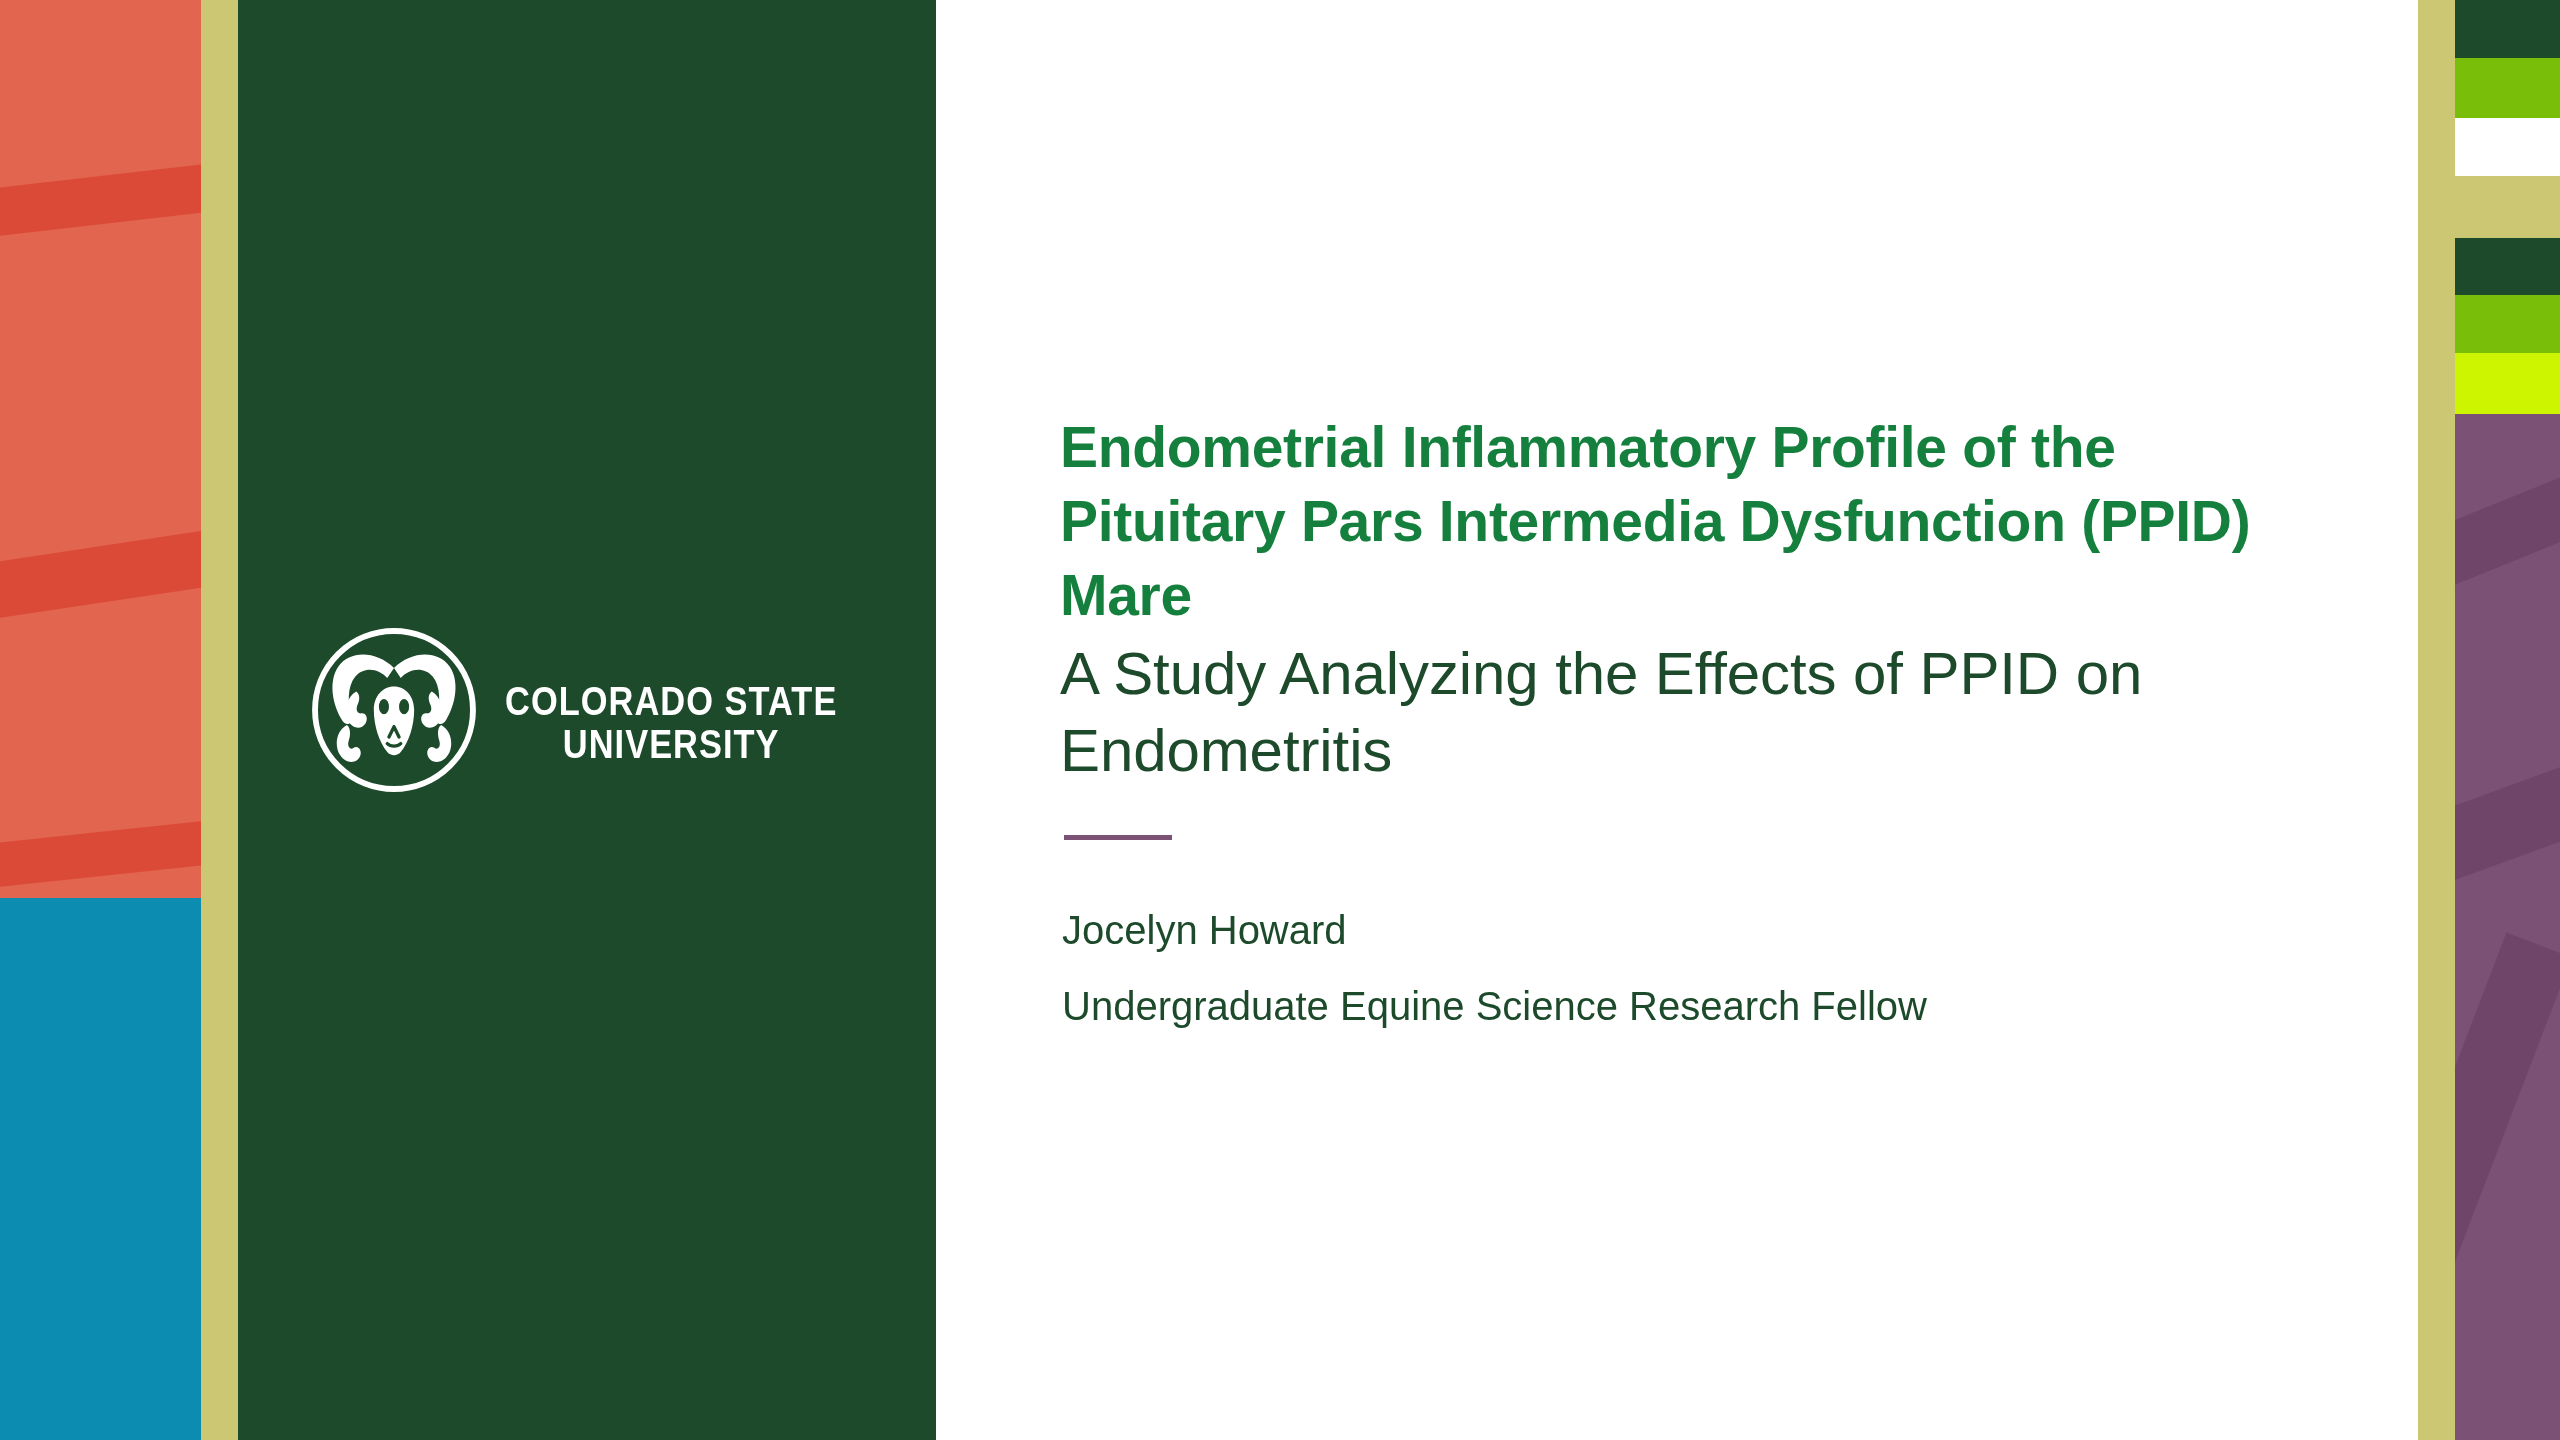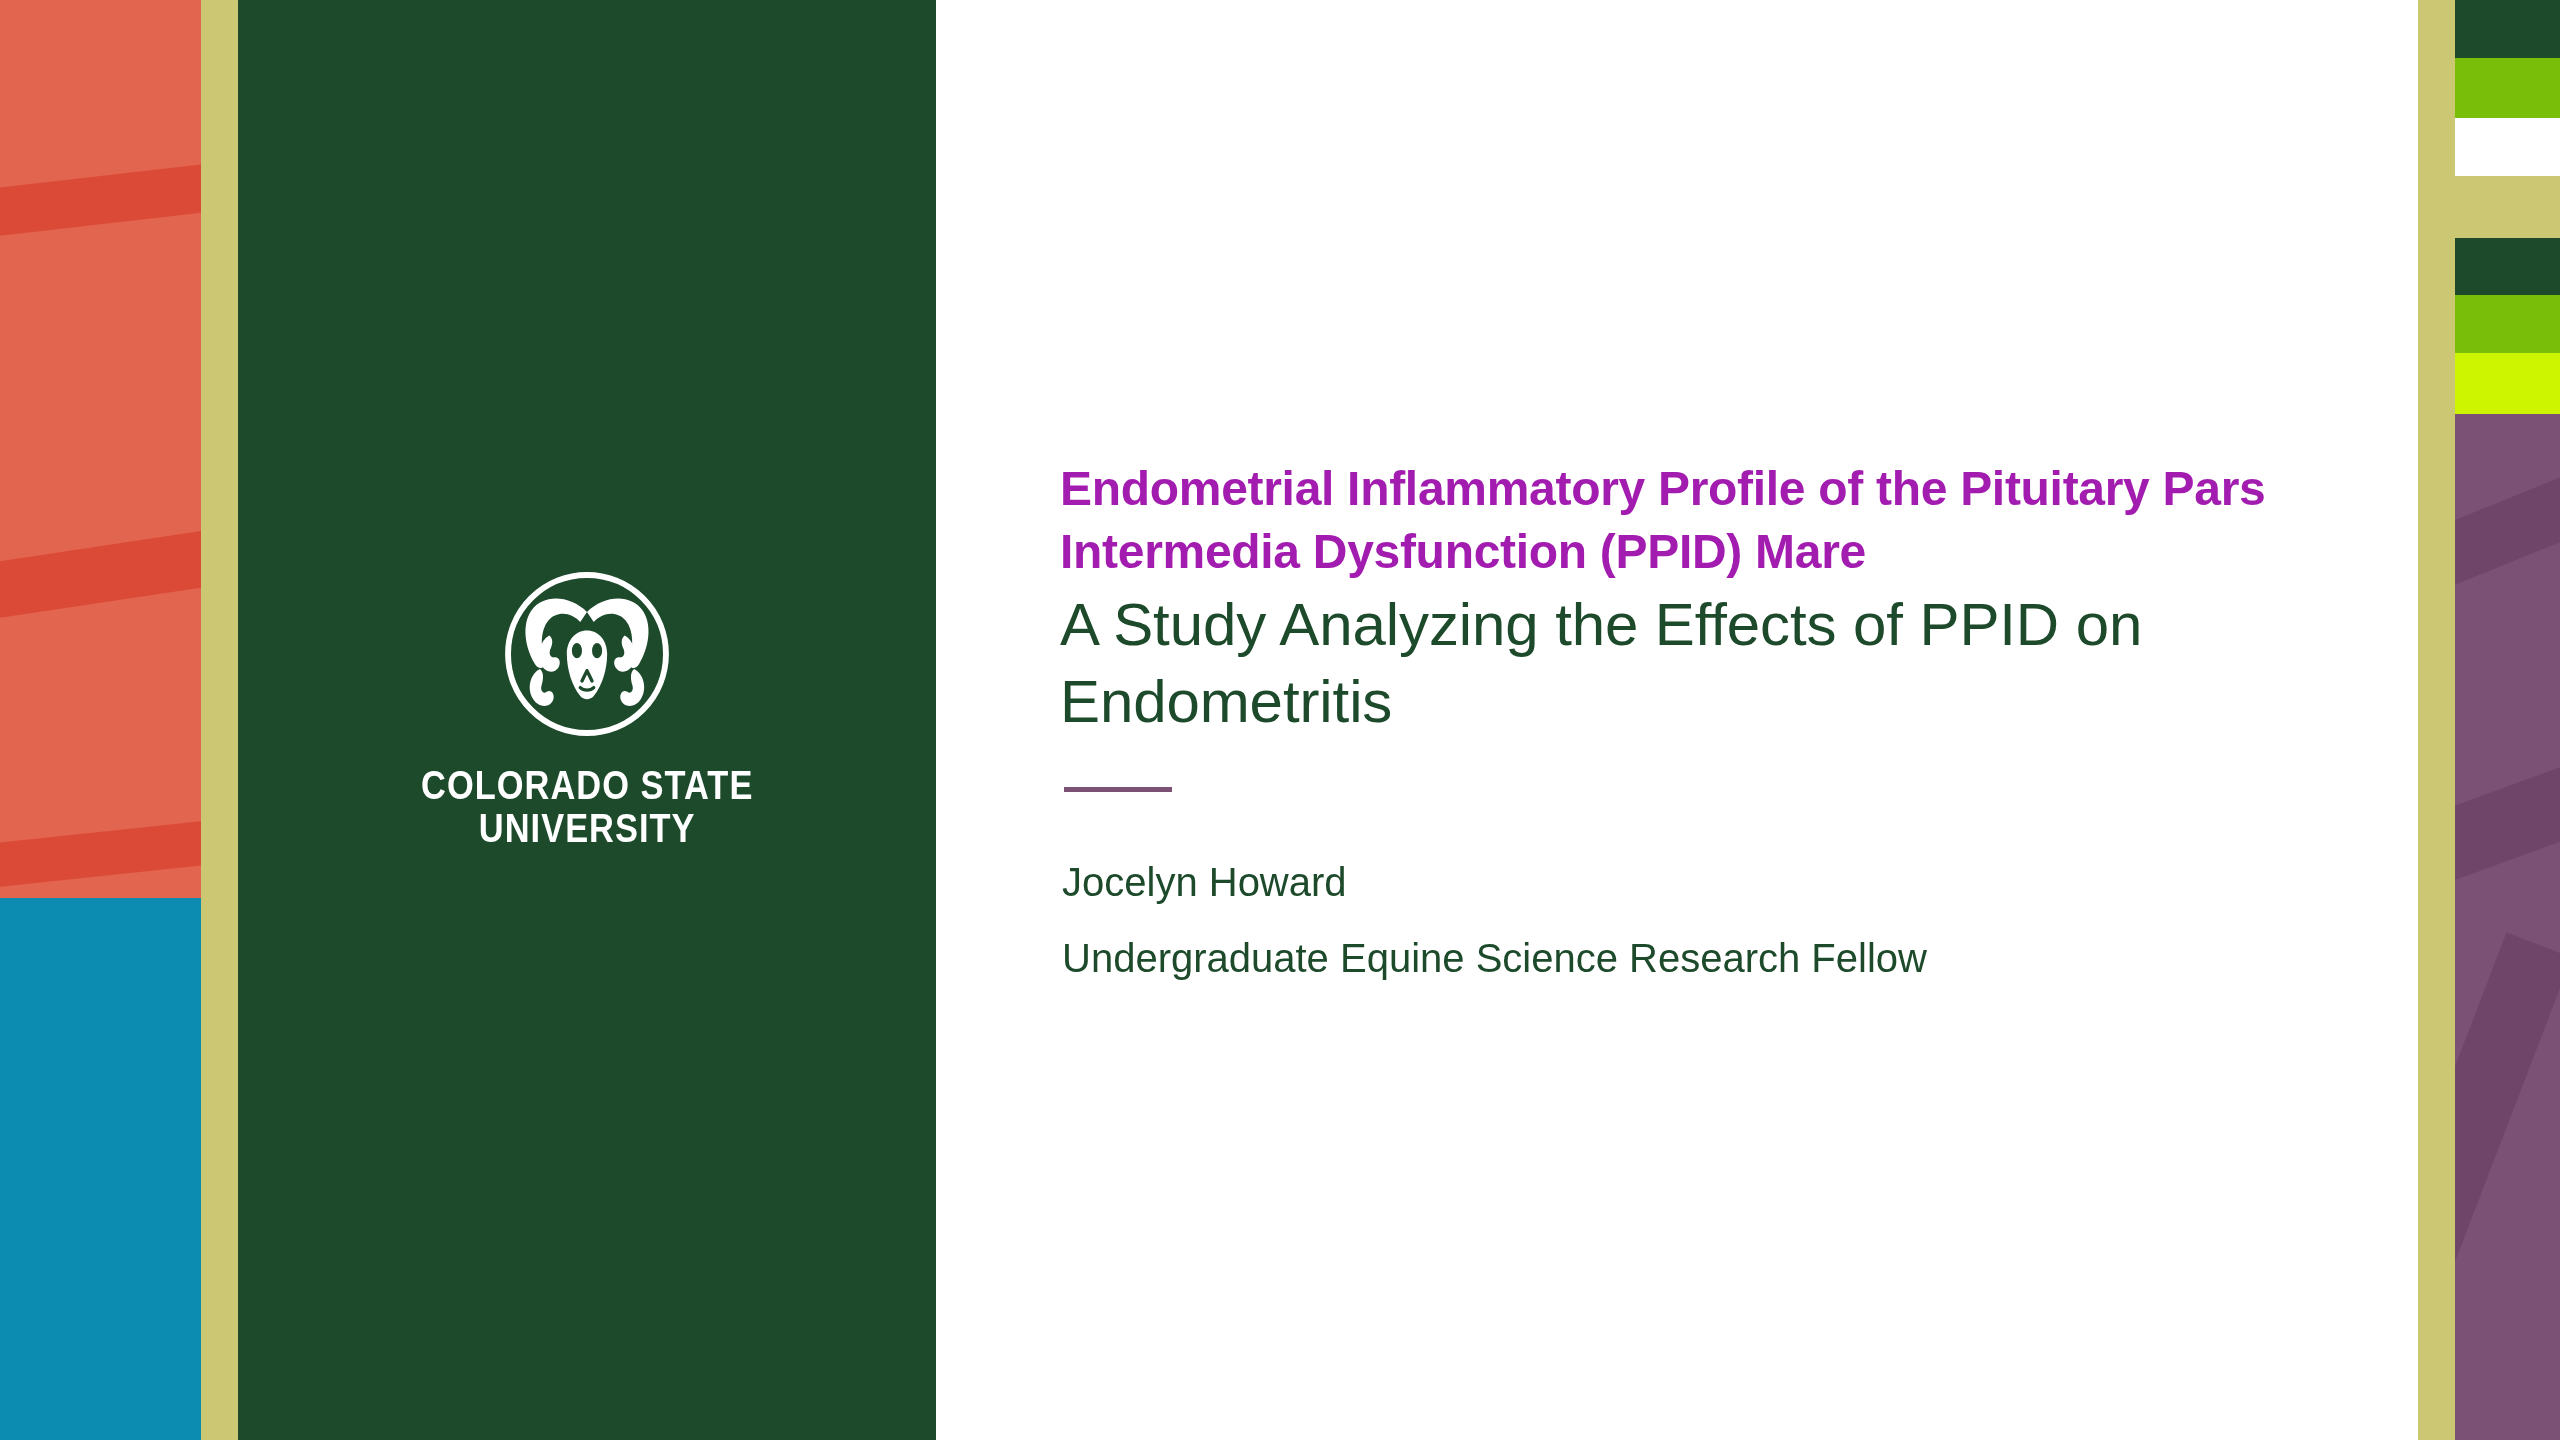--- a/index.html
+++ b/index.html
@@ -17,32 +17,32 @@
   .br1 { left:-40px; top:175px;  width:300px; height:48px; transform:rotate(-6.5deg); }
   .br2 { left:-40px; top:545px;  width:300px; height:56px; transform:rotate(-8.5deg); }
   .br3 { left:-30px; top:830px;  width:300px; height:44px; transform:rotate(-6deg); }
 
   .left-khaki { position:absolute; left:201px; top:0; width:37px; height:1440px; background:#CBC772; }
 
   
   .green-panel { position:absolute; left:238px; top:0; width:698px; height:1440px;
      background:#1D4A2B; display:flex; flex-direction:column;
      align-items:center; justify-content:center; }
-  .logo-block { display:flex; flex-direction:column; align-items:center; margin-top:-20px; }
+  .logo-block { display:flex; flex-direction:row; align-items:center; margin-top:-20px; }
   .ram-mark { width:168px; height:168px; display:block; }
   .wordmark { margin-top:26px; text-align:center; color:#ffffff;
      font-family:"Liberation Sans", sans-serif; font-weight:700;
      font-size:40px; line-height:1.08; letter-spacing:1.2px;
      transform:scaleX(.86); transform-origin:center; }
   .wordmark .l2 { display:block; }
 
   
   .content { position:absolute; left:1060px; top:0; width:1290px; height:1440px;
      display:flex; flex-direction:column; justify-content:center; }
-  .title { color:#a21caf; font-weight:700; font-size:48px; line-height:1.30;
+  .title { color:#15803d; font-weight:700; font-size:57px; line-height:1.30;
      letter-spacing:-.3px; }
   .subtitle { color:#1D4A2B; font-weight:400; font-size:60px; line-height:1.28;
      margin-top:4px; letter-spacing:-.1px; }
   .divider { width:108px; height:5px; background:#7C5176; margin:46px 0 44px 4px; }
   .author { color:#1D4A2B; font-weight:400; font-size:40px; line-height:1.2; margin-left:2px;margin-top:22px; }
   .role   { color:#1D4A2B; font-weight:400; font-size:40px; line-height:1.2;
      margin-top:28px; margin-left:2px; }
 
   
   .right-khaki { position:absolute; left:2418px; top:0; width:37px; height:1440px; background:#CBC772; }

